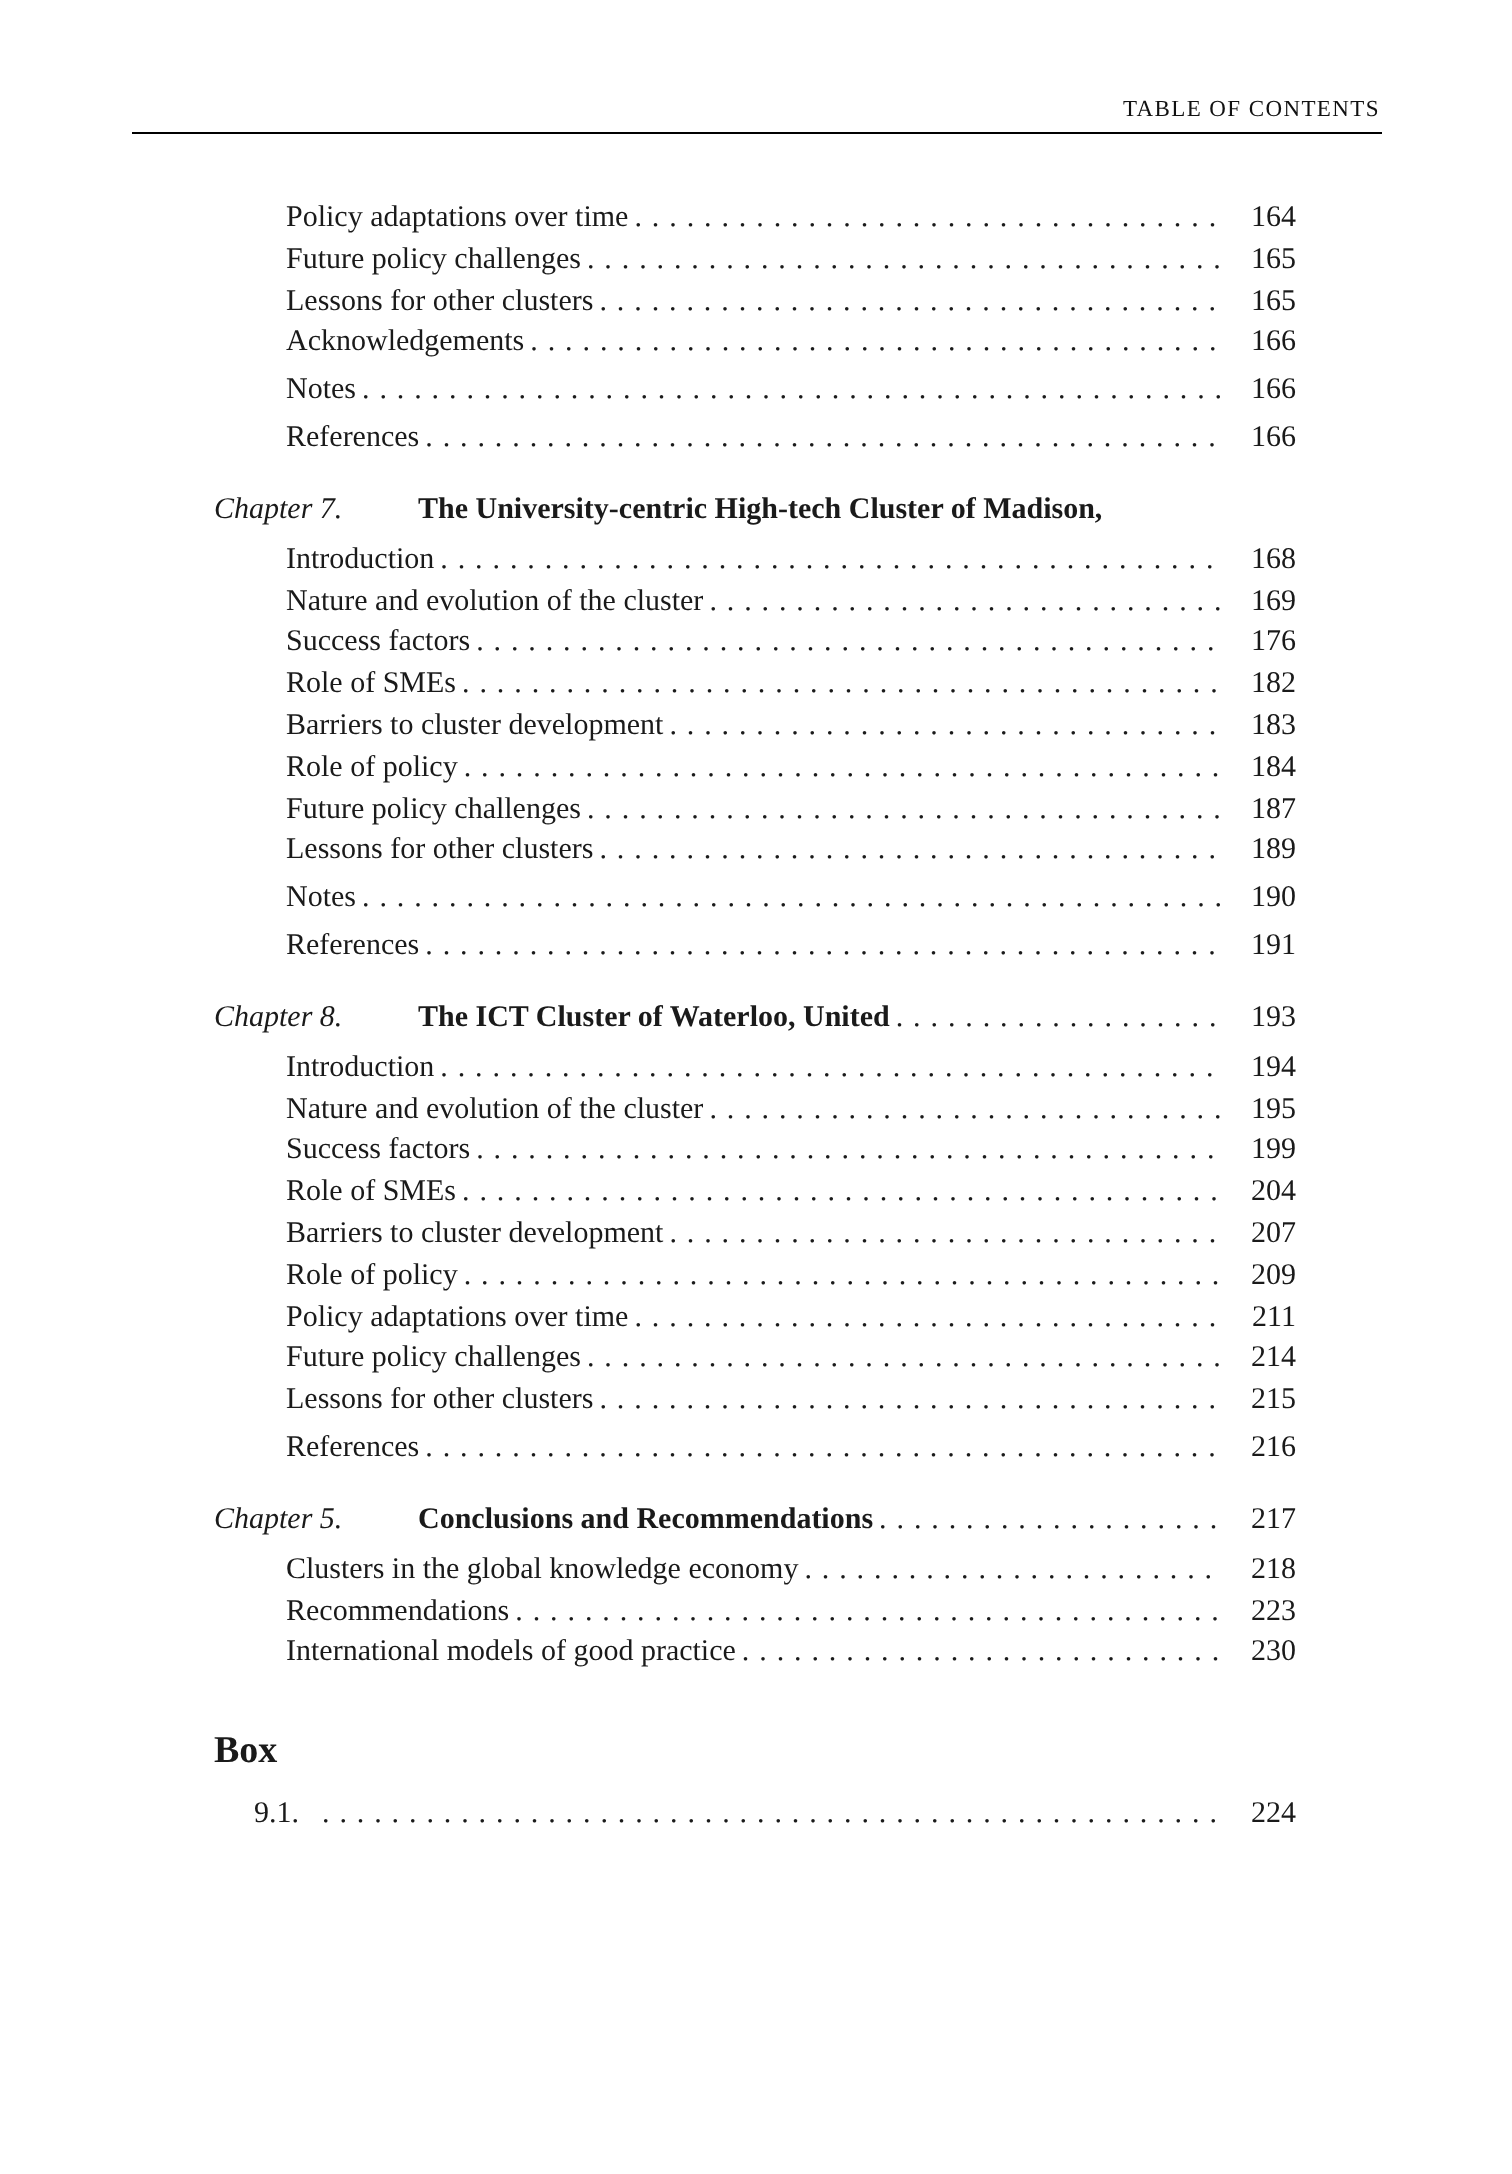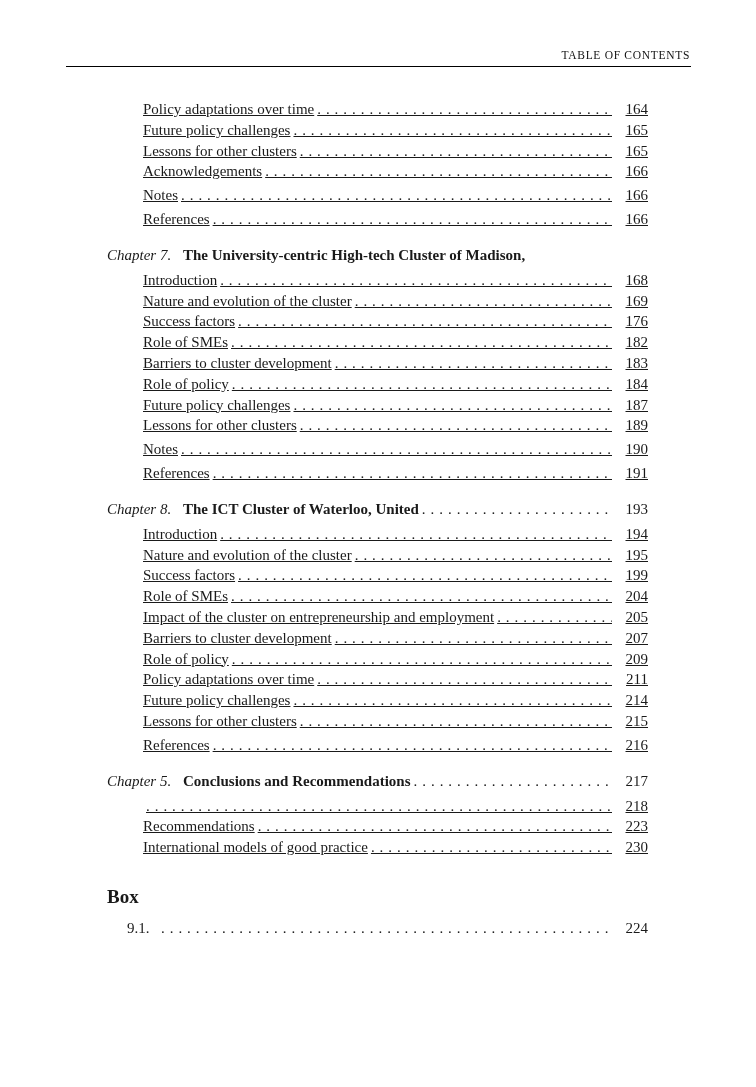--- a/index.html
+++ b/index.html
@@ -32,21 +32,20 @@
     top: 99px;
     left: 0;
     right: 0;
   }
   .row {
     display: flex;
     align-items: baseline;
     font-size: 15px;
     line-height: 20.8px;
     white-space: nowrap;
-    text-decoration: underline;
   }
   .row.sub { margin-left: 143px; margin-right: 108px; }
   .row.spaced { margin-top: 3px; }
   .leader {
     flex: 1 1 auto;
     overflow: hidden;
     white-space: nowrap;
     padding-left: 3px;
     min-width: 12px;
   }
@@ -62,21 +61,21 @@
   }
   .chapter {
     display: flex;
     align-items: flex-start;
     margin: 13px 108px 3px 107px;
     font-size: 15px;
     line-height: 24px;
   }
   .ch-label { flex: none; width: 76px; font-style: italic; }
   .ch-body { flex: 1 1 auto; min-width: 0; font-weight: bold; }
-  .ch-line { display: flex; align-items: baseline; white-space: nowrap; }
+  .ch-line { display: flex; align-items: baseline; white-space: nowrap; margin-left: 26px; }
   .ch-line .leader { font-weight: normal; }
   .ch-line .pagenum { font-weight: normal; }
   .box-heading {
     margin: 28px 108px 0 107px;
     font-size: 19px;
     font-weight: bold;
     line-height: 21px;
   }
   .box-row {
     display: flex;
@@ -205,25 +204,20 @@
         <span>Success factors</span>
         <span class="leader"></span>
         <span class="pagenum">199</span>
       </div>
       <div class="row sub">
         <span>Role of SMEs</span>
         <span class="leader"></span>
         <span class="pagenum">204</span>
       </div>
       <div class="row sub">
-        <span>Impact of the cluster on entrepreneurship and employment</span>
-        <span class="leader"></span>
-        <span class="pagenum">205</span>
-      </div>
-      <div class="row sub">
         <span>Barriers to cluster development</span>
         <span class="leader"></span>
         <span class="pagenum">207</span>
       </div>
       <div class="row sub">
         <span>Role of policy</span>
         <span class="leader"></span>
         <span class="pagenum">209</span>
       </div>
       <div class="row sub">
@@ -250,20 +244,21 @@
         <span class="ch-label">Chapter 5.</span>
         <div class="ch-body">
           <div class="ch-line">
             <span>Conclusions and Recommendations</span>
             <span class="leader"></span>
             <span class="pagenum">217</span>
           </div>
         </div>
       </div>
       <div class="row sub">
+        <span>Clusters in the global knowledge economy</span>
         <span class="leader"></span>
         <span class="pagenum">218</span>
       </div>
       <div class="row sub">
         <span>Recommendations</span>
         <span class="leader"></span>
         <span class="pagenum">223</span>
       </div>
       <div class="row sub">
         <span>International models of good practice</span>

